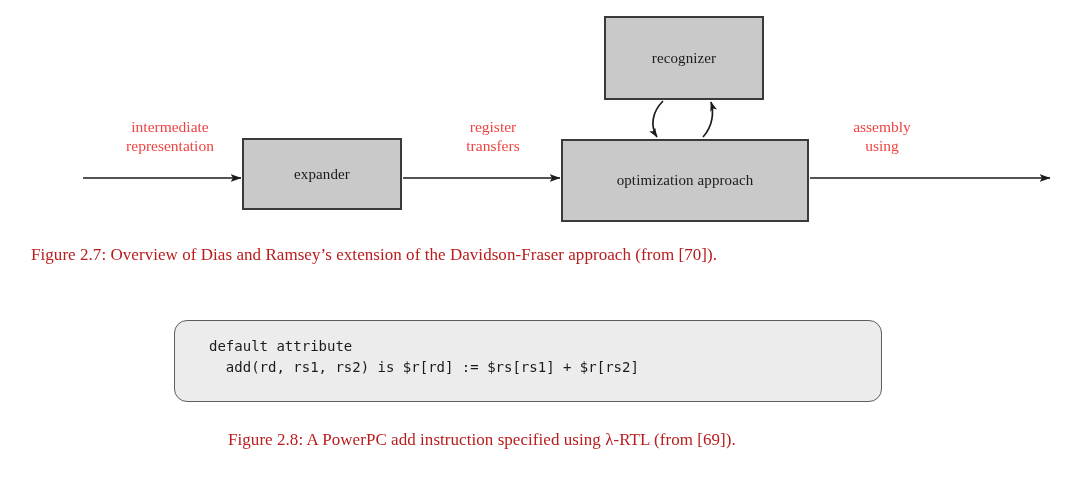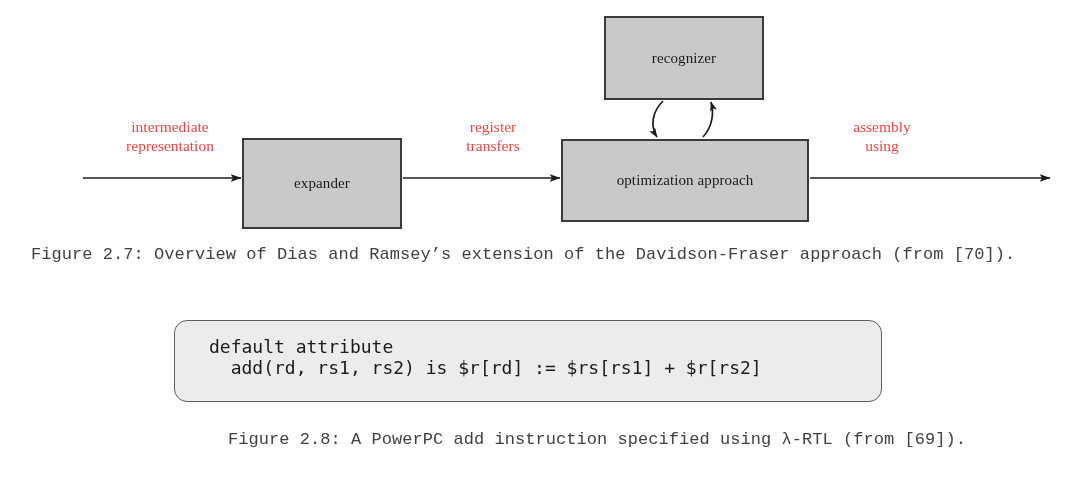--- a/index.html
+++ b/index.html
@@ -47,21 +47,21 @@
   #box-recognizer {
     left: 604px;
     top: 16px;
     width: 160px;
     height: 84px;
   }
   #box-expander {
     left: 242px;
     top: 138px;
     width: 160px;
-    height: 91px;
+    height: 72px;
   }
   #box-optimization {
     left: 561px;
     top: 139px;
     width: 248px;
     height: 83px;
   }
 
   .edge-label {
     position: absolute;
@@ -84,23 +84,23 @@
   }
   #label-assembly {
     left: 818px;
     top: 117px;
     width: 128px;
   }
 
   
   .caption {
     position: absolute;
-    font-family: Liberation Mono, monospace;
+    font-family: Liberation Serif, serif;
     font-size: 17px;
-    color: #404040;
+    color: #b91c1c;
     white-space: nowrap;
     letter-spacing: 0.05px;
   }
   #caption-27 {
     left: 31px;
     top: 245px;
   }
   #caption-28 {
     left: 228px;
     top: 430px;
@@ -117,21 +117,21 @@
     border: 1.6px solid #5e5e5e;
     border-radius: 13px;
     box-sizing: border-box;
   }
   #code-listing {
     position: absolute;
     left: 34px;
     top: 15px;
     margin: 0;
     font-family: "DejaVu Sans Mono", "Liberation Mono", monospace;
-    font-size: 18px;
+    font-size: 14px;
     line-height: 21px;
     color: #1b1b1b;
     white-space: pre;
     letter-spacing: 0px;
   }
 </style>
 </head>
 <body>
 
 <div id="figure-27-diagram">

